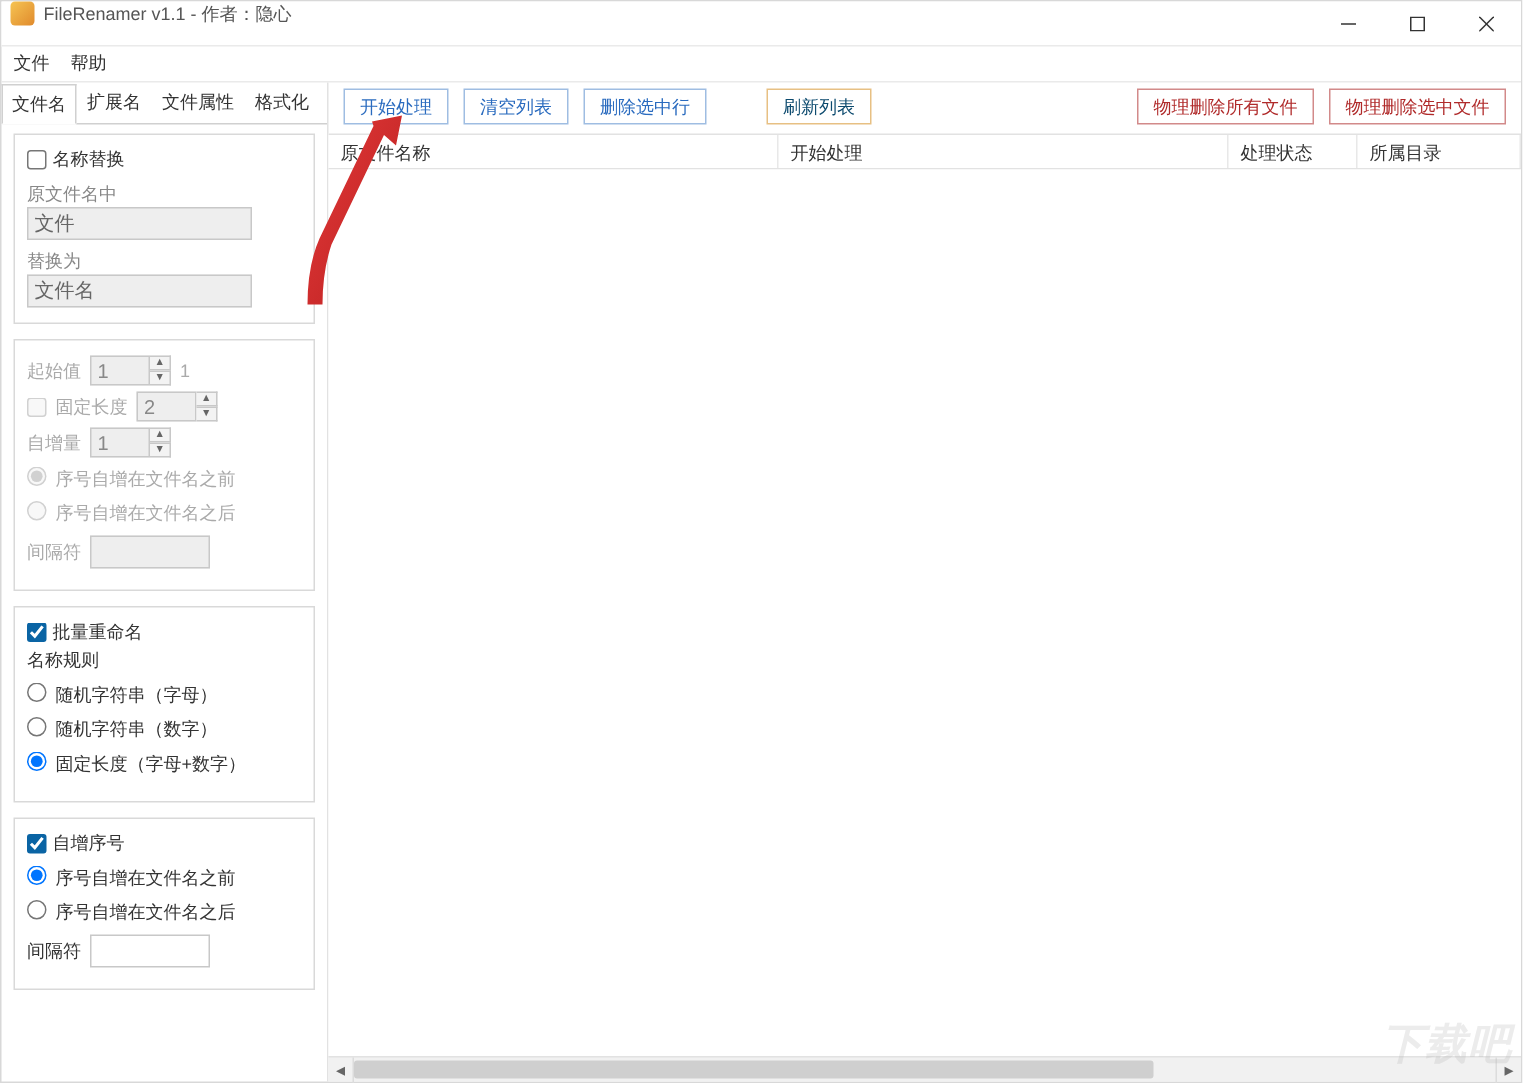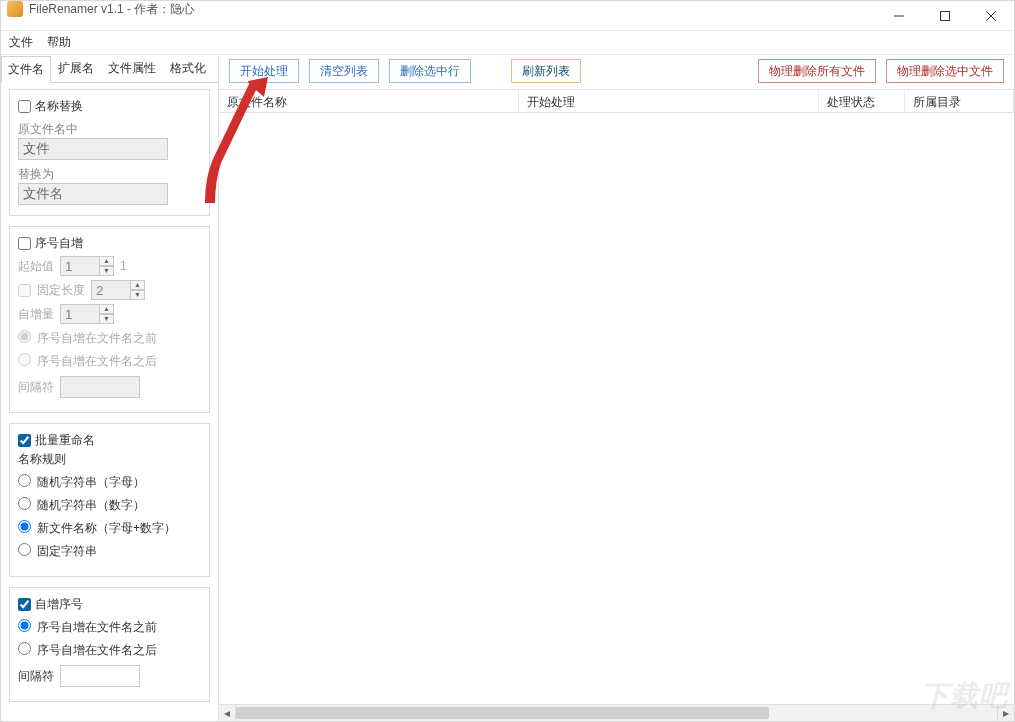--- a/index.html
+++ b/index.html
@@ -113,24 +113,20 @@
             <input type="checkbox" style="">
             <span>名称替换</span>
           </div>
           <div class="lbl">原文件名中</div>
           <input class="txt" value="文件" style="">
           <div class="lbl">替换为</div>
           <input class="txt" value="文件名" style="">
         </fieldset>
 
         <fieldset class="group">
-          <div class="cbrow">
-            <input type="checkbox" style="">
-            <span>序号自增</span>
-          </div>
           <div class="row">
             <span class="grey-label">起始值</span>
             <span class="spin">
               <input value="1" style="">
               <span class="arrows">
                   <span>▲</span>
                   <span>▼</span>
                 </span>
             </span>
             <span class="grey-label">1</span>
@@ -179,25 +175,21 @@
           <div class="radio-row">
             <input type="radio" name="rule" style="">
             <span>随机字符串（字母）</span>
           </div>
           <div class="radio-row">
             <input type="radio" name="rule" style="">
             <span>随机字符串（数字）</span>
           </div>
           <div class="radio-row">
             <input type="radio" name="rule" checked="" style="">
-            <span>新文件名称（字母+数字）</span>
-          </div>
-          <div class="radio-row">
-            <input type="radio" name="rule" style="">
-            <span>固定字符串</span>
+            <span>固定长度（字母+数字）</span>
           </div>
         </fieldset>
 
         <fieldset class="group">
           <div class="cbrow">
             <input type="checkbox" checked="" class="checked-blue" style="">
             <span>自增序号</span>
           </div>
           <div class="radio-row">
             <input type="radio" name="apos" checked="" style="">

